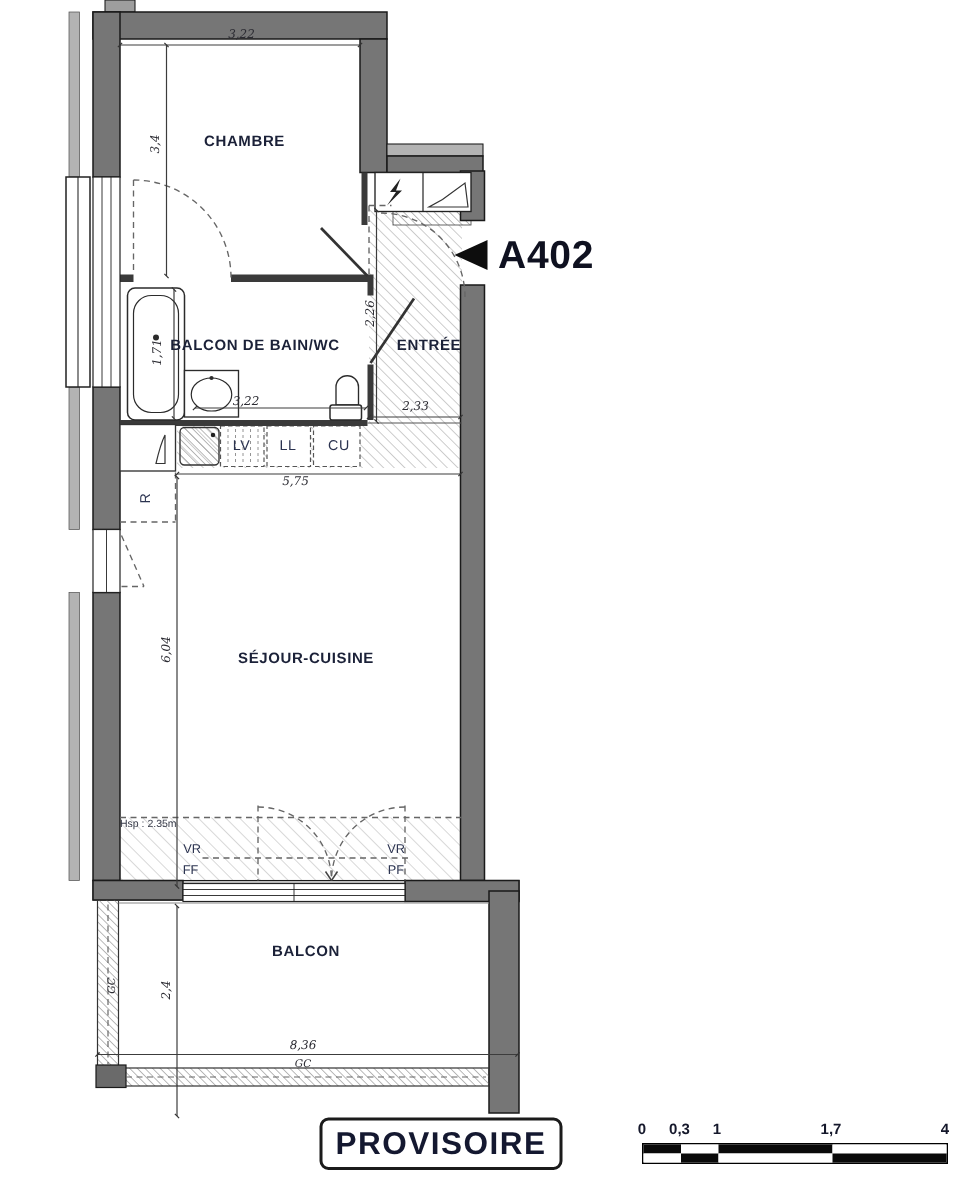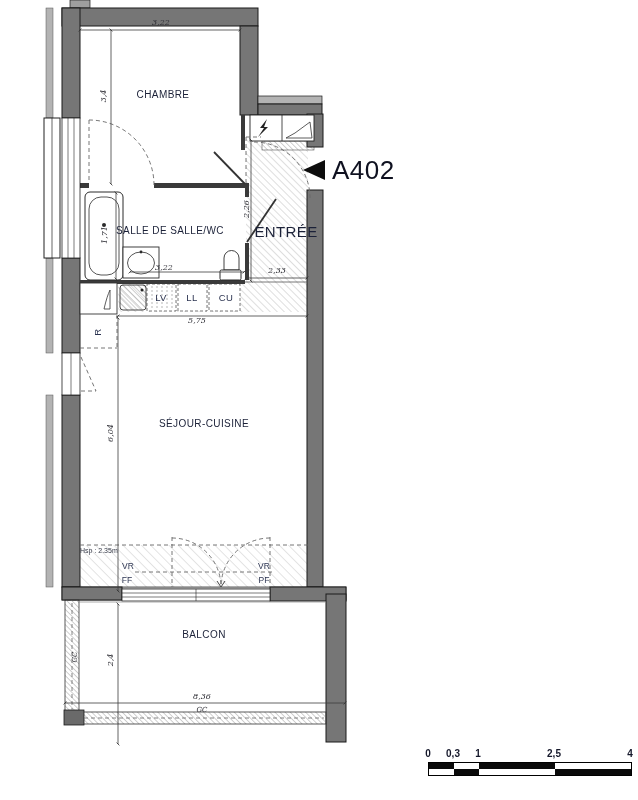--- a/index.html
+++ b/index.html
@@ -2,26 +2,26 @@
 <html><head>
 <meta charset="utf-8">
 <style>
   html,body{margin:0;padding:0;background:#fff}
   .canvas{position:relative;width:638px;height:800px;background:#fff;
           font-family:"Liberation Sans",sans-serif;overflow:hidden}
   svg.plan{position:absolute;left:0;top:0}
   .lbl{position:absolute;transform:translate(-50%,-50%);white-space:nowrap;color:#1b2138;line-height:1}
   .lbl.rot{transform:translate(-50%,-50%) rotate(-90deg)}
   .lbl.la{transform:translate(0,-50%)}
-  .room{font-weight:normal;font-size:10px;letter-spacing:.4px}
+  .room{font-weight:bold;font-size:10px;letter-spacing:.4px}
   .dim{font-family:"DejaVu Serif",serif;font-style:italic;font-size:8px;color:#2c2c33;font-weight:normal}
   .app{font-size:9.5px;color:#2b3350;letter-spacing:.4px}
   .sm{font-size:8.5px;color:#2b3350}
   .tiny{font-size:7px;color:#363a48}
-  .a402{position:absolute;font-size:26px;font-weight:normal;color:#0f1120;letter-spacing:.5px;
+  .a402{position:absolute;font-size:26px;font-weight:bold;color:#0f1120;letter-spacing:.5px;
         transform:translate(0,-50%);white-space:nowrap}
   .arrow-left{position:absolute;width:0;height:0;border-top:10px solid transparent;
         border-bottom:10px solid transparent;border-right:22px solid #0d0d0d}
   .stamp{position:absolute;left:213px;top:745px;width:158px;height:31px;border:2px solid #1b1b1b;
         border-radius:6px;background:#fff;display:flex;align-items:center;justify-content:center}
   .stamp span{font-size:21px;font-weight:600;color:#141830;letter-spacing:1px}
   .sbar{position:absolute;left:428px;top:748px;width:206px;height:32px}
   .sbar .lab{position:absolute;top:0;transform:translateX(-50%);font-size:10px;font-weight:bold;color:#15182b}
   .bar{position:absolute;top:14px;left:0;width:202px;display:grid;
        grid-template-columns:25px 25px 76px 76px;grid-auto-rows:6px;border:1px solid #000}
@@ -188,23 +188,23 @@
       <line x1="251" y1="140" x2="251" y2="281"></line>
       <line x1="246" y1="278" x2="307" y2="278"></line>
       <line x1="118" y1="316" x2="307" y2="316"></line>
       <line x1="118" y1="318" x2="118" y2="591"></line>
       <line x1="118" y1="604" x2="118" y2="744"></line>
       <line x1="65" y1="703" x2="345" y2="703"></line>
     </g>
   </svg>
 
   <div class="lbl room" style="left:163px;top:95px">CHAMBRE</div>
-  <div class="lbl room" style="left:170px;top:231px">SALLE DE SALLE/WC</div>
-  <div class="lbl room" style="left:286px;top:231px;font-size:15px">ENTRÉE</div>
-  <div class="lbl room" style="left:204px;top:424px">SÉJOUR-CUISINE</div>
+  <div class="lbl room" style="left:170px;top:231px">BALCON DE BAIN/WC</div>
+  <div class="lbl room" style="left:286px;top:231px;font-size:10px">ENTRÉE</div>
+  <div class="lbl room" style="left:204px;top:440px">SÉJOUR-CUISINE</div>
   <div class="lbl room" style="left:204px;top:635px">BALCON</div>
 
   <div class="arrow-left" style="left:303px;top:160px"></div>
   <div class="a402" style="left:332px;top:170px">A402</div>
 
   <div class="lbl app" style="left:161px;top:298px">LV</div>
   <div class="lbl app" style="left:192px;top:298px">LL</div>
   <div class="lbl app" style="left:226px;top:298px">CU</div>
   <div class="lbl app rot" style="left:98px;top:332px">R</div>
 
@@ -220,26 +220,29 @@
   <div class="lbl dim rot" style="left:104px;top:96px">3,4</div>
   <div class="lbl dim rot" style="left:105px;top:235px">1,71</div>
   <div class="lbl dim" style="left:164px;top:268px">3,22</div>
   <div class="lbl dim rot" style="left:247px;top:209px">2,26</div>
   <div class="lbl dim" style="left:277px;top:271px">2,33</div>
   <div class="lbl dim" style="left:197px;top:321px">5,75</div>
   <div class="lbl dim rot" style="left:111px;top:433px">6,04</div>
   <div class="lbl dim rot" style="left:111px;top:660px">2,4</div>
   <div class="lbl dim" style="left:202px;top:697px">8,36</div>
 
+  <div class="stamp">
+    <span>PROVISOIRE</span>
+  </div>
 
   <div class="sbar">
     <span class="lab" style="left:0">0</span>
     <span class="lab" style="left:25px">0,3</span>
     <span class="lab" style="left:50px">1</span>
-    <span class="lab" style="left:126px">2,5</span>
+    <span class="lab" style="left:126px">1,7</span>
     <span class="lab" style="left:202px">4</span>
     <div class="bar">
       <div class="k"></div>
       <div class="w"></div>
       <div class="k"></div>
       <div class="w"></div>
       <div class="w"></div>
       <div class="k"></div>
       <div class="w"></div>
       <div class="k"></div>

